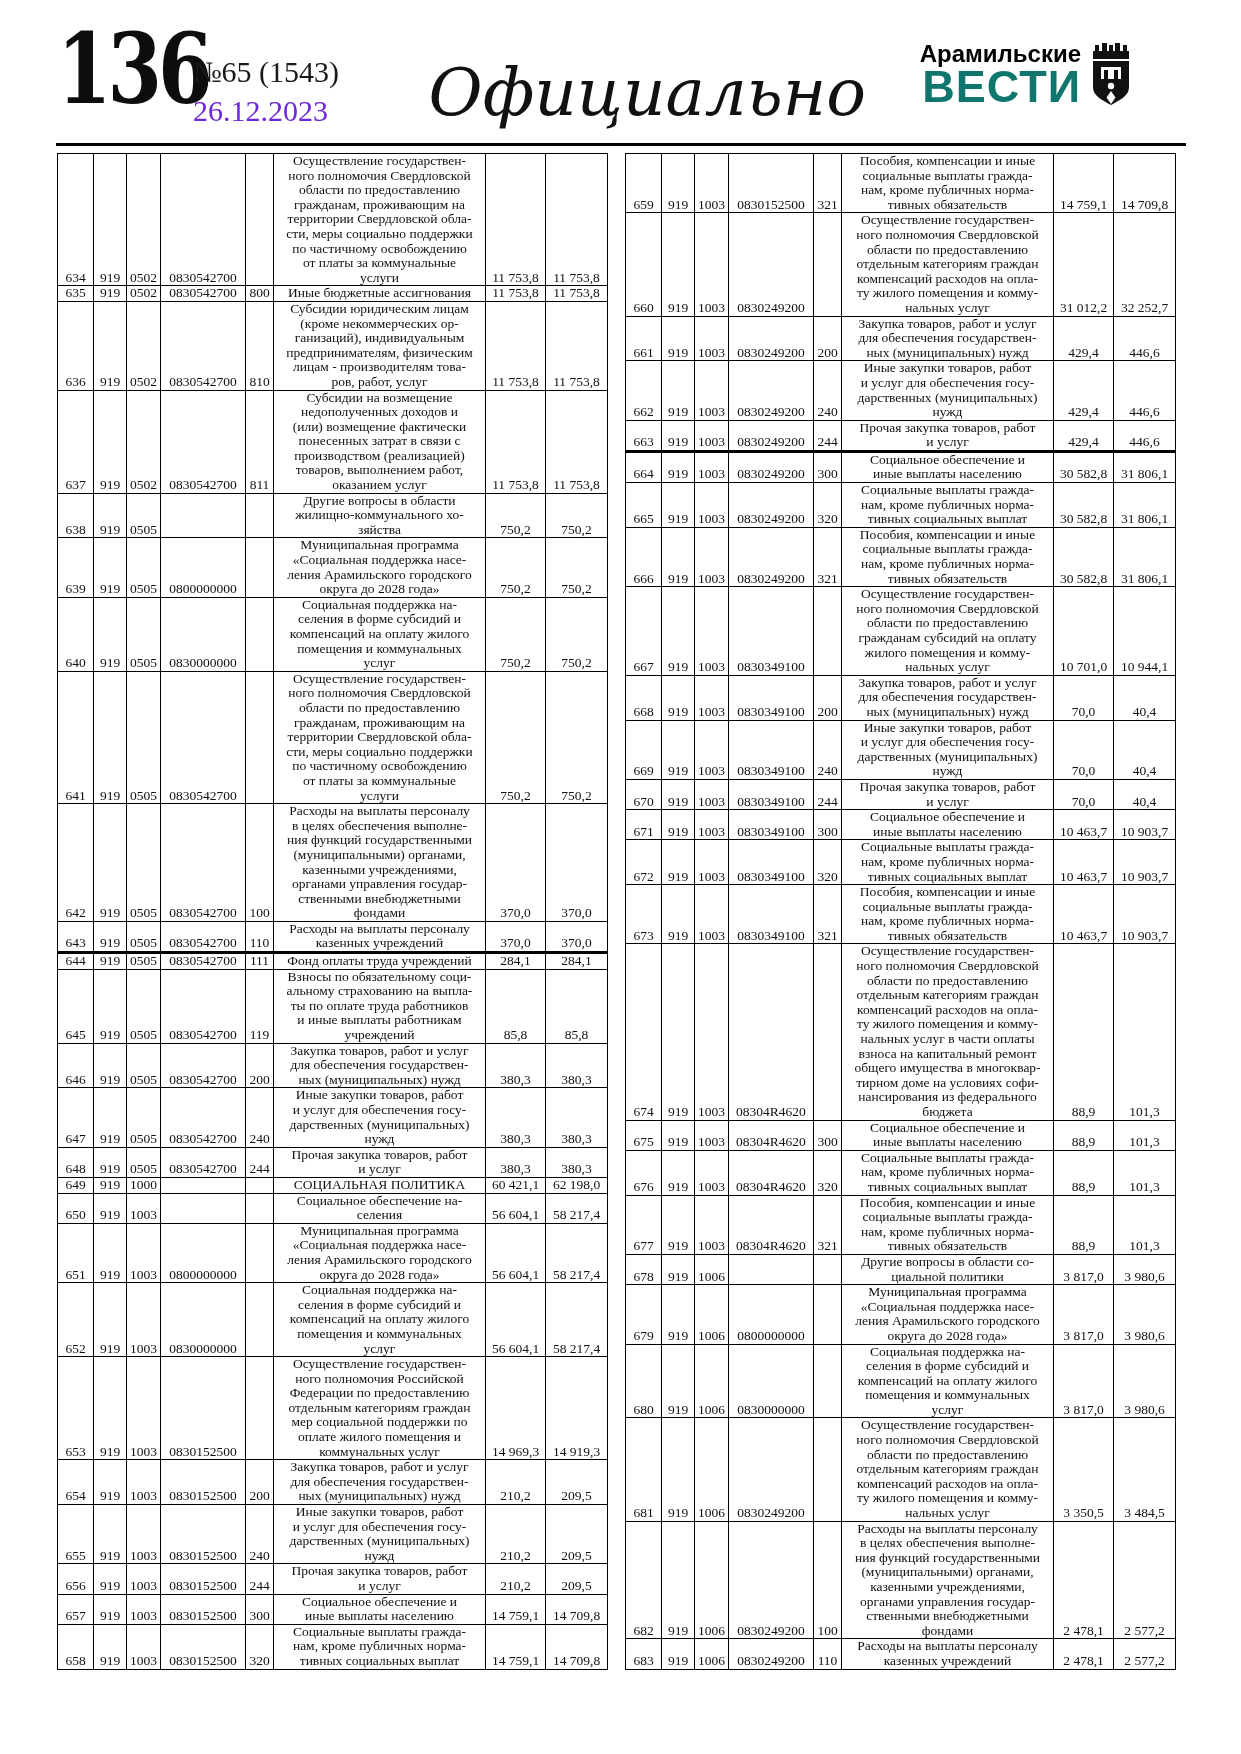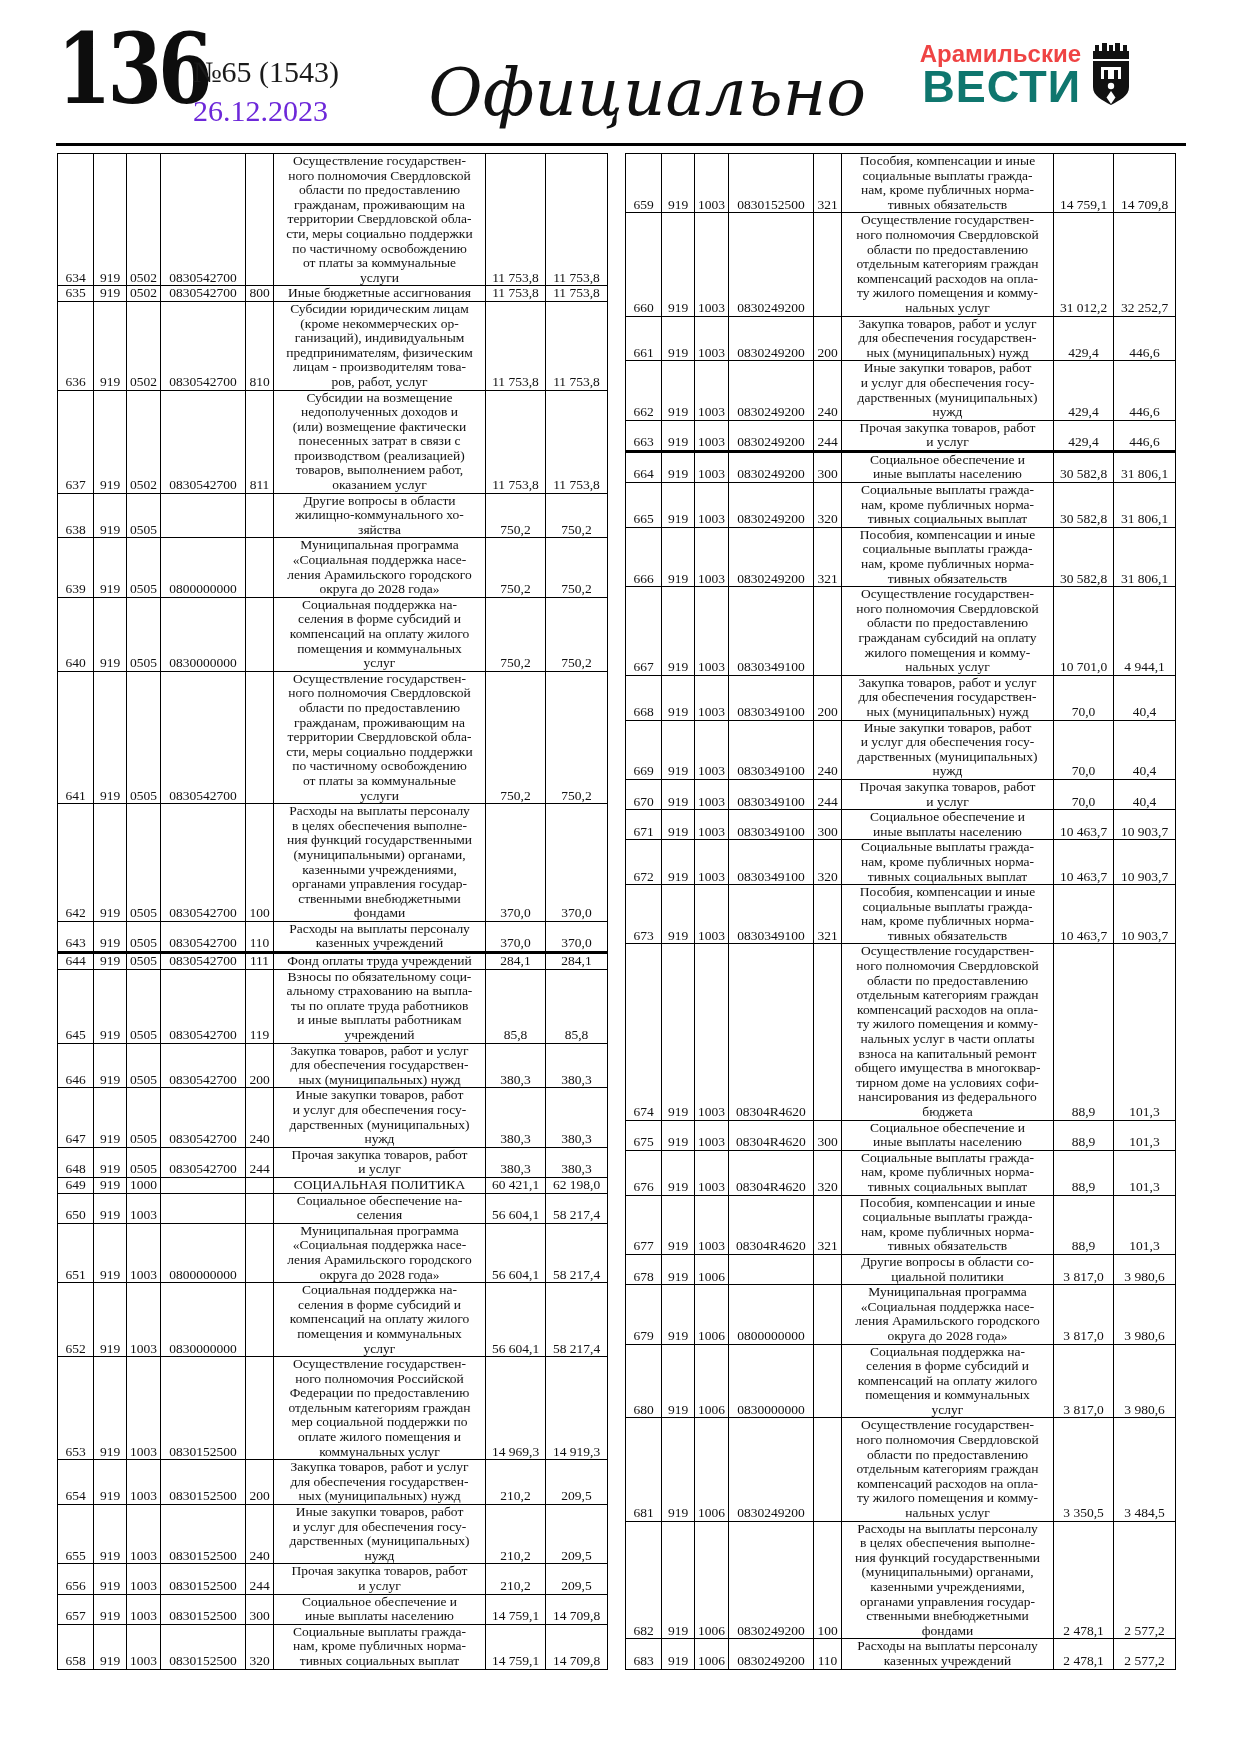--- a/index.html
+++ b/index.html
@@ -18,21 +18,21 @@
   .issue-block { position:absolute; left:136px; top:16px; font-size:30px; line-height:1.30; }
   .issue-no   { color:#1a1a1a; }
   .issue-date { color:#6d28d9; }
   .section-title {
     position:absolute; left:50%; top:18px; transform:translateX(-44%);
     font-family:"DejaVu Serif",serif; font-style:italic; font-size:66px; color:#111;
     white-space:nowrap;
   }
   .brand { position:absolute; right:52px; top:6px; display:flex; align-items:center; gap:8px; }
   .brand-text { text-align:right; font-family:"Liberation Sans","DejaVu Sans",sans-serif; }
-  .brand-top  { font-size:24px; font-weight:700; color:#ef4444; line-height:1.0; }
+  .brand-top  { font-size:24px; font-weight:700; color:#000000; line-height:1.0; }
   .brand-bottom { font-size:45px; font-weight:700; color:#0f766e; line-height:0.95; letter-spacing:1px; }
   .emblem { display:block; }
   .rule { position:absolute; top:143px; left:56px; width:1130px; height:3px; background:#000; }
   
   .columns { position:absolute; top:153px; left:57px; display:flex; gap:17px; align-items:flex-start; }
   table.budget { border-collapse:collapse; table-layout:fixed; }
   table.budget td {
     border:1.5px solid #000; vertical-align:bottom;
     font-size:13.5px; line-height:14.6px; padding:0 2px;
     text-align:center; overflow:hidden;
@@ -538,21 +538,21 @@
             <td class="c-rz">1003</td>
             <td class="c-csr">0830349100</td>
             <td class="c-vr"></td>
             <td class="c-name">Осуществление государствен-
 ного полномочия Свердловской
 области по предоставлению
 гражданам субсидий на оплату
 жилого помещения и комму-
 нальных услуг</td>
             <td class="c-val">10 701,0</td>
-            <td class="c-val">4 944,1</td>
+            <td class="c-val">10 944,1</td>
           </tr>
           <tr>
             <td class="c-num">668</td>
             <td class="c-grbs">919</td>
             <td class="c-rz">1003</td>
             <td class="c-csr">0830349100</td>
             <td class="c-vr">200</td>
             <td class="c-name">Закупка товаров, работ и услуг
 для обеспечения государствен-
 ных (муниципальных) нужд</td>

